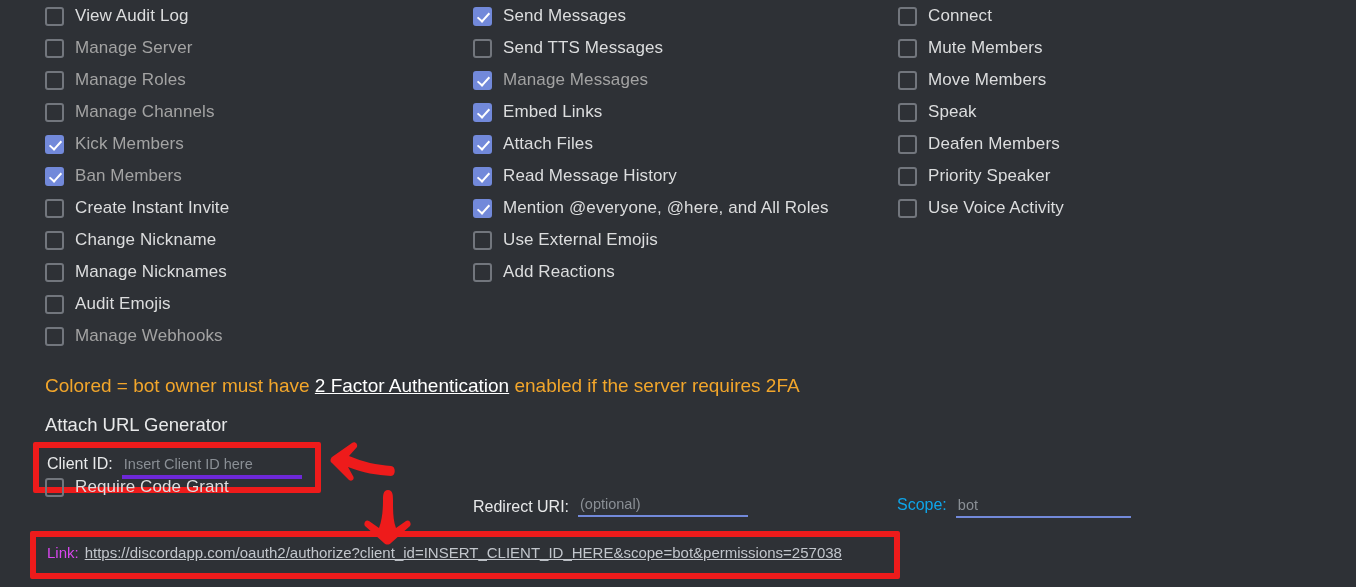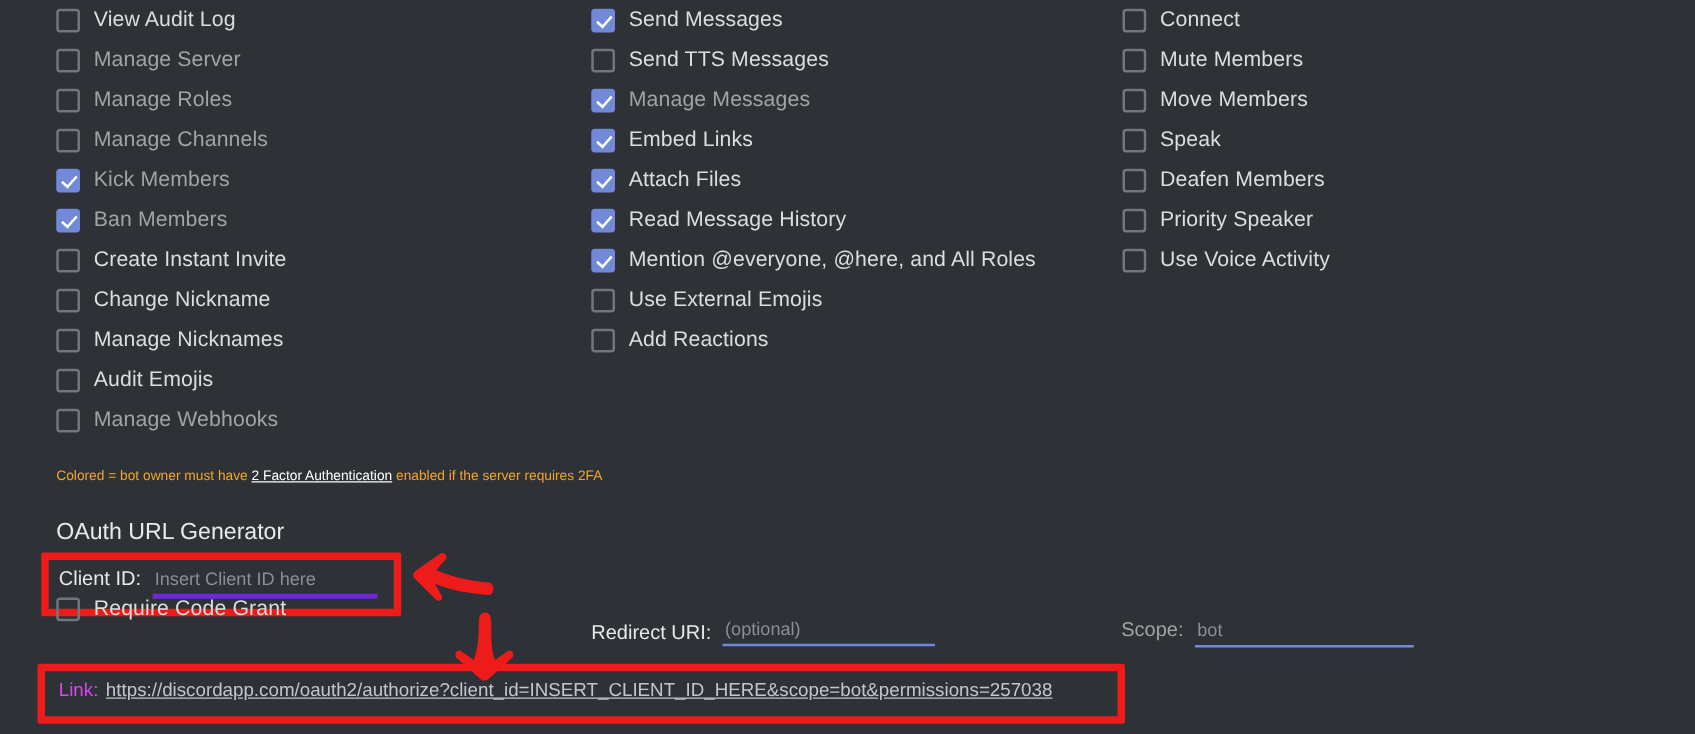--- a/index.html
+++ b/index.html
@@ -65,21 +65,21 @@
     color: #dcddde;
     letter-spacing: 0.1px;
   }
   .perm-label.colored { color: #a3a3a3; }
 
   
   #twofa-note {
     position: absolute;
     left: 45px;
     top: 375px;
-    font-size: 11px;
+    font-size: 19px;
     color: #f2a62b;
     white-space: nowrap;
   }
   #twofa-link {
     color: #ffffff;
     text-decoration: underline;
     cursor: pointer;
   }
 
   
@@ -160,21 +160,21 @@
   
   #scope-row {
     position: absolute;
     left: 897px;
     top: 496px;
     display: flex;
     align-items: baseline;
   }
   #scope-label {
     font-size: 16px;
-    color: #a3a3a3;
+    color: #0ea5e9;
     margin-right: 9px;
   }
   #scope-input {
     width: 175px;
     border-bottom: 2px solid #7289da;
   }
 
   
   #link-row {
     position: absolute;
@@ -317,21 +317,21 @@
         <span class="perm-label">Priority Speaker</span>
       </div>
       <div class="perm-row">
         <span class="cb"></span>
         <span class="perm-label">Use Voice Activity</span>
       </div>
     </div>
 
   <div id="twofa-note"><span>Colored = bot owner must have </span><span id="twofa-link">2 Factor Authentication</span><span> enabled if the server requires 2FA</span></div>
 
-  <div id="oauth-heading">OAuth URL Generator</div>
+  <div id="oauth-heading">Attach URL Generator</div>
 
   <div class="redbox" id="redbox-clientid"></div>
 
   <div id="clientid-row">
     <span id="clientid-label">Client ID:</span>
     <input class="field" id="clientid-input" type="text" placeholder="Insert Client ID here" style="">
   </div>
 
   <div id="codegrant-row">
     <span class="cb"></span>

